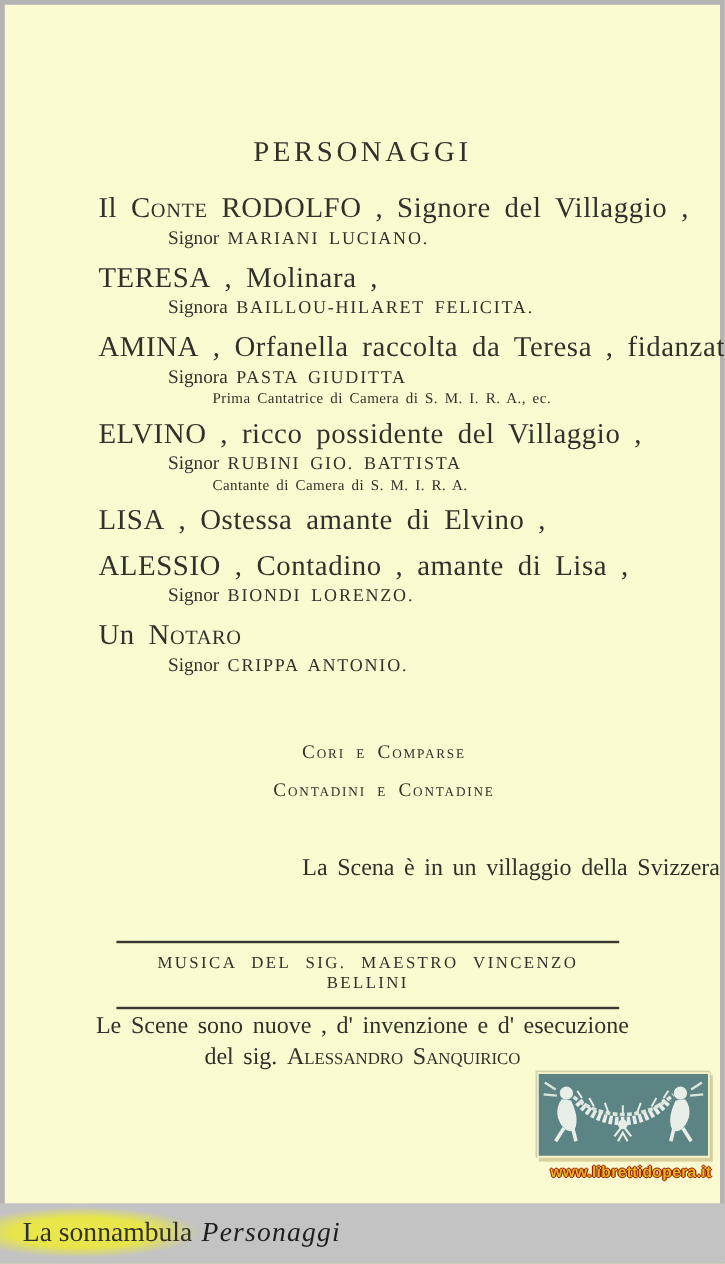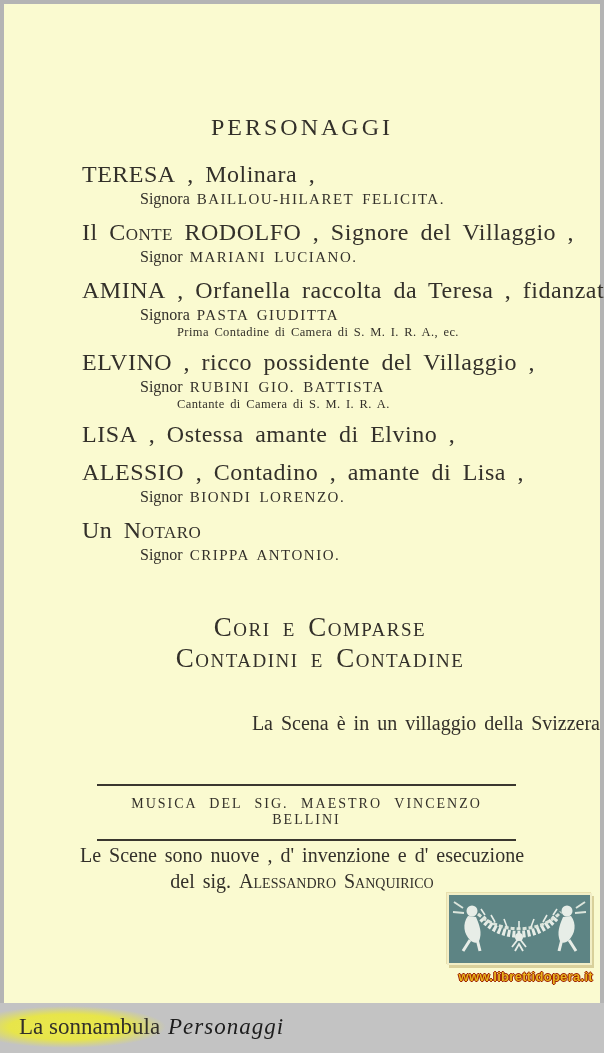--- a/index.html
+++ b/index.html
@@ -26,21 +26,21 @@
   .entry { margin-bottom:8px; }
   .role { font-size:24px; line-height:30px; letter-spacing:0.5px; word-spacing:5px; white-space:nowrap; }
   .sc { font-variant:small-caps; }
   .performer { font-size:16px; line-height:20px; margin-left:58px; word-spacing:3px; }
   .pname { letter-spacing:1.5px; font-size:15px; }
   .note { font-size:12.5px; line-height:14px; margin-left:95px; letter-spacing:0.4px; word-spacing:2px; }
   .note:empty { display:none; }
   .chorus {
     position:absolute; top:608px; left:0; right:0; text-align:center;
   }
-  .chorus-line { font-variant:small-caps; font-size:27px; line-height:31px; letter-spacing:1.5px; word-spacing:4px;padding-left:36px; }
+  .chorus-line { font-variant:small-caps; font-size:16px; line-height:31px; letter-spacing:1.5px; word-spacing:4px;padding-left:36px; }
   .scene-note {
     position:absolute; top:708px; left:0; right:0; text-align:right;
     font-size:20px; word-spacing:3px;
   }
   .music-banner {
     position:absolute; top:780px; left:93px; width:419px;
     border-top:2px solid #3a372f; border-bottom:2px solid #3a372f;
     padding:10px 0 11px 0;
     text-align:center;
     font-size:14px; letter-spacing:2px; word-spacing:7px;
@@ -87,35 +87,35 @@
 </head>
 <body>
 
 <div class="page">
 
   <div class="page-title">PERSONAGGI</div>
 
   <div class="entries">
 
     <div class="entry">
+      <div class="role"><span>Il </span><span class="sc">Conte RODOLFO</span><span> , Signore del Villaggio ,</span></div>
+      <div class="performer"><span>Signor</span> <span class="pname">MARIANI LUCIANO.</span></div>
+
+    </div>
+
+    <div class="entry">
       <div class="role"><span></span><span class="sc">TERESA</span><span> , Molinara ,</span></div>
       <div class="performer"><span>Signora</span> <span class="pname">BAILLOU-HILARET FELICITA.</span></div>
 
     </div>
 
     <div class="entry">
-      <div class="role"><span>Il </span><span class="sc">Conte RODOLFO</span><span> , Signore del Villaggio ,</span></div>
-      <div class="performer"><span>Signor</span> <span class="pname">MARIANI LUCIANO.</span></div>
-
-    </div>
-
-    <div class="entry">
       <div class="role"><span></span><span class="sc">AMINA</span><span> , Orfanella raccolta da Teresa , fidanzata ad</span></div>
       <div class="performer"><span>Signora</span> <span class="pname">PASTA GIUDITTA</span></div>
-      <div class="note">Prima Contadine di Camera di S. M. I. R. A., ec.</div>
+      <div class="note">Prima Cantatrice di Camera di S. M. I. R. A., ec.</div>
     </div>
 
     <div class="entry">
       <div class="role"><span></span><span class="sc">ELVINO</span><span> , ricco possidente del Villaggio ,</span></div>
       <div class="performer"><span>Signor</span> <span class="pname">RUBINI GIO. BATTISTA</span></div>
       <div class="note">Cantante di Camera di S. M. I. R. A.</div>
     </div>
 
     <div class="entry">
       <div class="role"><span></span><span class="sc">LISA</span><span> , Ostessa amante di Elvino ,</span></div>

